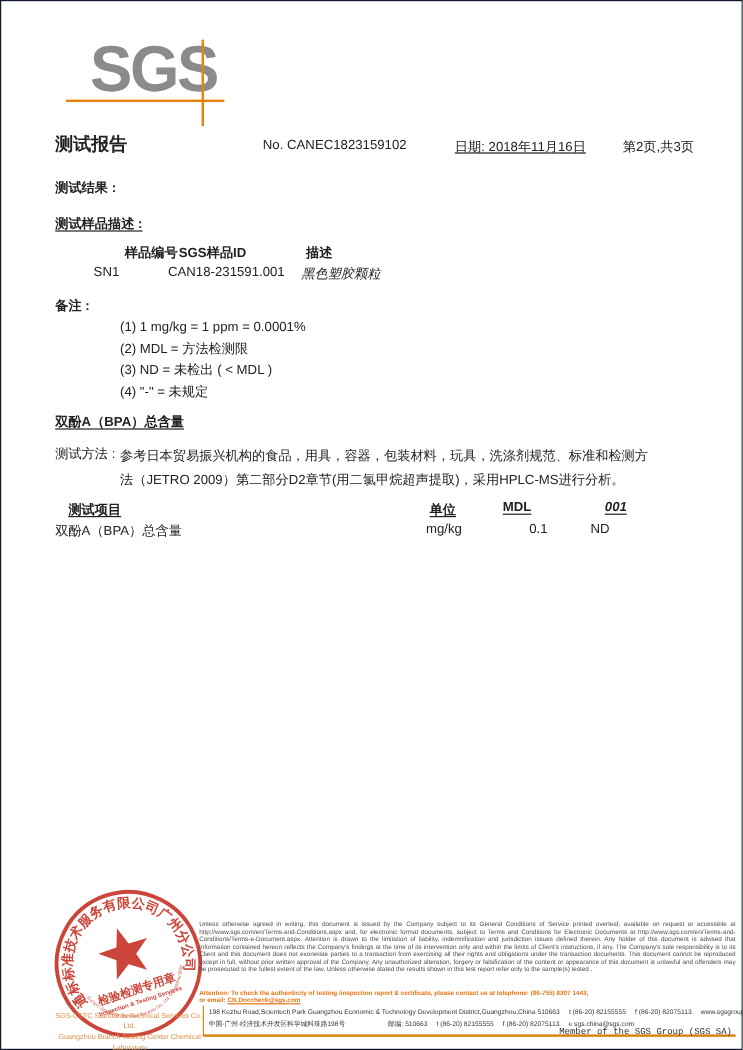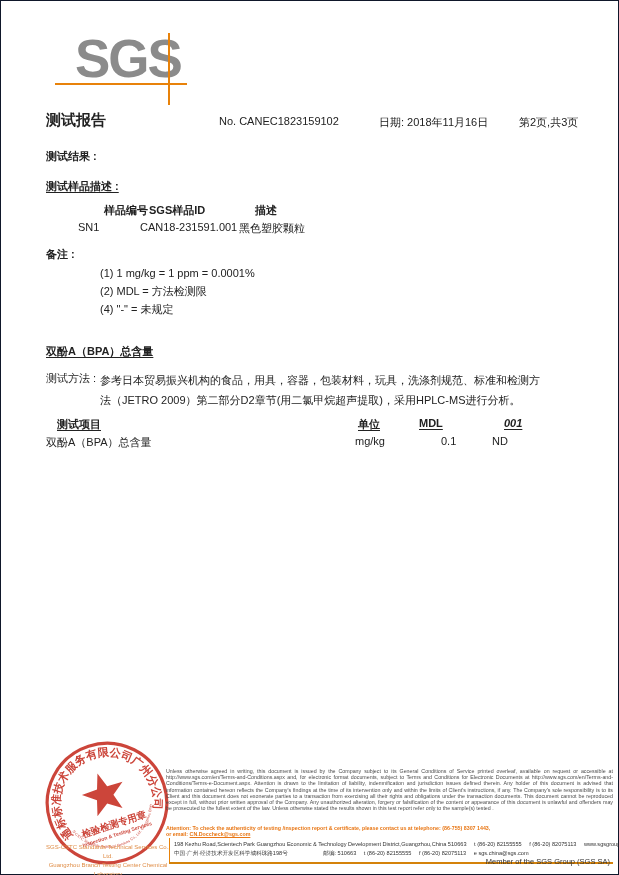--- a/index.html
+++ b/index.html
@@ -17,21 +17,21 @@
     position:absolute; left:74px; top:30px;
     font-size:54px; font-weight:bold; color:#8b8b8b;
     letter-spacing:-2px; transform:scaleX(.98); transform-origin:left;
     line-height:1;
   }
   .crop-h{ position:absolute; left:54px; top:82px; width:132px; height:2px; background:#e8820a; }
   .crop-v{ position:absolute; left:167px; top:32px; width:2px; height:72px; background:#e8820a; }
   
   .title{ position:absolute; left:45px; top:110px; font-size:15px; font-weight:bold; }
   .hno{ position:absolute; left:218px; top:114px; font-size:11px;text-align:right; }
-  .hdate{ position:absolute; left:378px; top:114px; font-size:11px; }
+  .hdate{ position:absolute; left:378px; top:114px; font-size:11px;text-decoration:underline; }
   .hpage{ position:absolute; left:518px; top:114px; font-size:11px; }
   .lbl{ font-size:11px; font-weight:bold; }
   .u{ text-decoration:underline; text-underline-offset:2px; }
   .pos{ position:absolute; }
   .t11{ font-size:11px; }
   
   .notes{ position:absolute; left:99px; top:263px; font-size:11px; line-height:18px; }
   
   .method{ position:absolute; left:99px; top:369px; width:500px; font-size:11px; line-height:20px; }
   
@@ -54,21 +54,21 @@
     font-size:5.3px; line-height:6.2px; color:#e87614; font-weight:bold;
   }
   .attention .mail{ text-decoration:underline; }
   .vrule{ position:absolute; left:168px; top:837px; width:1px; height:25px; background:#e8820a; }
   .hrule{ position:absolute; left:168px; top:861px; width:444px; height:1.5px; background:#d4820a; }
   .addr{ position:absolute; left:173px; width:440px; font-size:5.6px; color:#333; white-space:nowrap; }
   .addr1{ top:840px; }
   .addr2{ top:849px; }
   .addr span{ margin-right:6px; }
   .member{
-    position:absolute; right:8px; top:856px; font-size:7.5px; color:#333;
+    position:absolute; right:8px; top:856px; font-size:7.5px; color:#333;font-family:Liberation Mono, monospace;
   }
 </style>
 </head>
 <body>
 
 <div class="page">
 
   <div class="logo-text">SGS</div>
   <div class="crop-h"></div>
   <div class="crop-v"></div>
@@ -79,26 +79,27 @@
   <div class="hpage">第2页,共3页</div>
 
   <div class="pos lbl" style="left:45px; top:148px;">测试结果 :</div>
 
   <div class="pos lbl u" style="left:45px; top:178px;">测试样品描述 :</div>
   <div class="pos lbl" style="left:63px; top:202px;margin-left:40px;">样品编号</div>
   <div class="pos lbl" style="left:148px; top:202px;">SGS样品ID</div>
   <div class="pos lbl" style="left:254px; top:202px;">描述</div>
   <div class="pos t11" style="left:77px; top:220px;">SN1</div>
   <div class="pos t11" style="left:139px; top:220px;">CAN18-231591.001</div>
-  <div class="pos t11" style="left:238px; top:220px;">黑色塑胶颗粒</div>
+  <div class="pos t11" style="left:250px; top:220px;font-style:italic;">黑色塑胶颗粒</div>
 
   <div class="pos lbl" style="left:45px; top:246px;">备注 :</div>
   <div class="notes">
     <div>(1) 1 mg/kg = 1 ppm = 0.0001%</div>
     <div>(2) MDL = 方法检测限</div>
+    <div>(3) ND = 未检出 ( &lt; MDL )</div>
     <div>(4) "-" = 未规定</div>
   </div>
 
   <div class="pos lbl u" style="left:45px; top:343px;">双酚A（BPA）总含量</div>
   <div class="pos t11" style="left:45px; top:370px;">测试方法 :</div>
   <div class="method">
     <div>参考日本贸易振兴机构的食品，用具，容器，包装材料，玩具，洗涤剂规范、标准和检测方</div>
     <div>法（JETRO 2009）第二部分D2章节(用二氯甲烷超声提取)，采用HPLC-MS进行分析。</div>
   </div>
 

